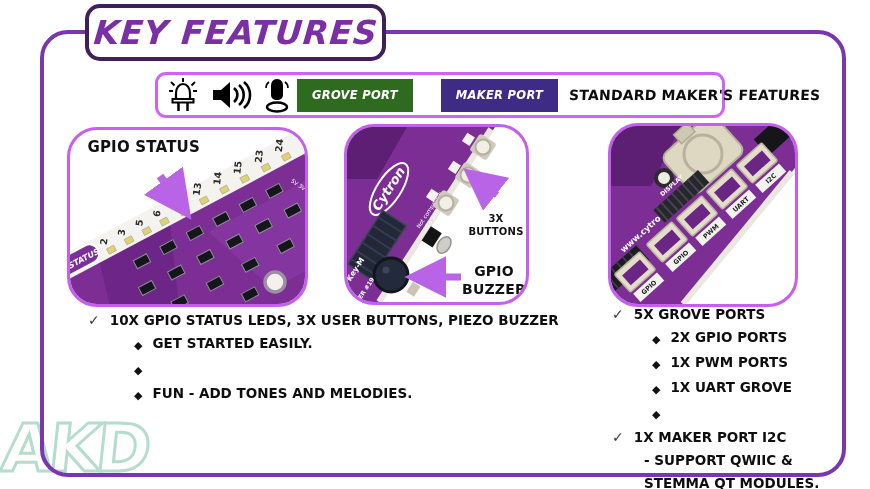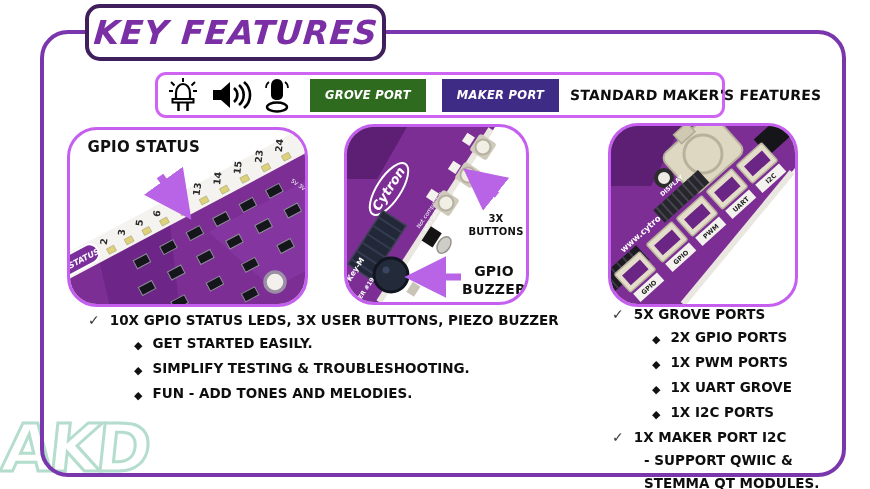--- a/index.html
+++ b/index.html
@@ -20,22 +20,22 @@
   .title-text{font-style:italic;font-weight:900;font-size:33px;color:#7a2fa5;
               letter-spacing:1px;transform:skewX(-5deg);white-space:nowrap;}
 
   .icon-strip{position:absolute;left:155px;top:72px;width:570px;height:46px;
               border:3px solid #cf63f2;border-radius:11px;background:#fff;z-index:3;
               display:flex;align-items:center;padding:0 8px;box-sizing:border-box;}
   .strip-icon{flex:0 0 auto;}
   .badge{height:33px;display:flex;align-items:center;justify-content:center;color:#fff;
          font-style:italic;font-weight:700;font-size:11.5px;letter-spacing:.3px;
          padding:0 15px;white-space:nowrap;}
-  .badge-grove{background:#2e6b1f;margin-left:17px;}
-  .badge-maker{background:#3d2b85;margin-left:16px;}
+  .badge-grove{background:#2e6b1f;margin-left:4px;}
+  .badge-maker{background:#3d2b85;margin-left:28px;}
   .strip-label{margin-left:11px;font-weight:700;font-size:14px;color:#0d0d0d;
                letter-spacing:.2px;white-space:nowrap;transform:skewX(-3deg);}
 
   .photo{position:absolute;border:3px solid #c55ff0;border-radius:30px;background:#fff;
          overflow:hidden;z-index:3;box-sizing:border-box;}
   #photo-gpio{left:67px;top:127px;width:241px;height:180px;}
   #photo-buttons{left:344px;top:124px;width:185px;height:181px;}
   #photo-ports{left:608px;top:123px;width:190px;height:184px;}
   .photo svg{position:absolute;left:0;top:0;}
 
@@ -289,21 +289,20 @@
     <div class="li">
       <span class="check">✓</span>
       <span>10X GPIO STATUS LEDS, 3X USER BUTTONS, PIEZO BUZZER</span>
     </div>
     <div class="li sub">
       <span class="diamond">◆</span>
       <span>GET STARTED EASILY.</span>
     </div>
     <div class="li sub">
       <span class="diamond">◆</span>
-      <span>SIMPLIFY TESTING &amp; TROUBLESHOOTING.</span>
     </div>
     <div class="li sub">
       <span class="diamond">◆</span>
       <span>FUN - ADD TONES AND MELODIES.</span>
     </div>
   </div>
 
   <div class="feature-list" id="list-right">
     <div class="li">
       <span class="check">✓</span>
@@ -316,21 +315,20 @@
     <div class="li sub">
       <span class="diamond">◆</span>
       <span>1X PWM PORTS</span>
     </div>
     <div class="li sub">
       <span class="diamond">◆</span>
       <span>1X UART GROVE</span>
     </div>
     <div class="li sub">
       <span class="diamond">◆</span>
-      <span>1X I2C PORTS</span>
     </div>
     <div class="li">
       <span class="check">✓</span>
       <span>1X MAKER PORT  I2C</span>
     </div>
     <div class="li cont">
       <span>- SUPPORT QWIIC &amp;</span>
     </div>
     <div class="li cont">
       <span>STEMMA QT MODULES.</span>

